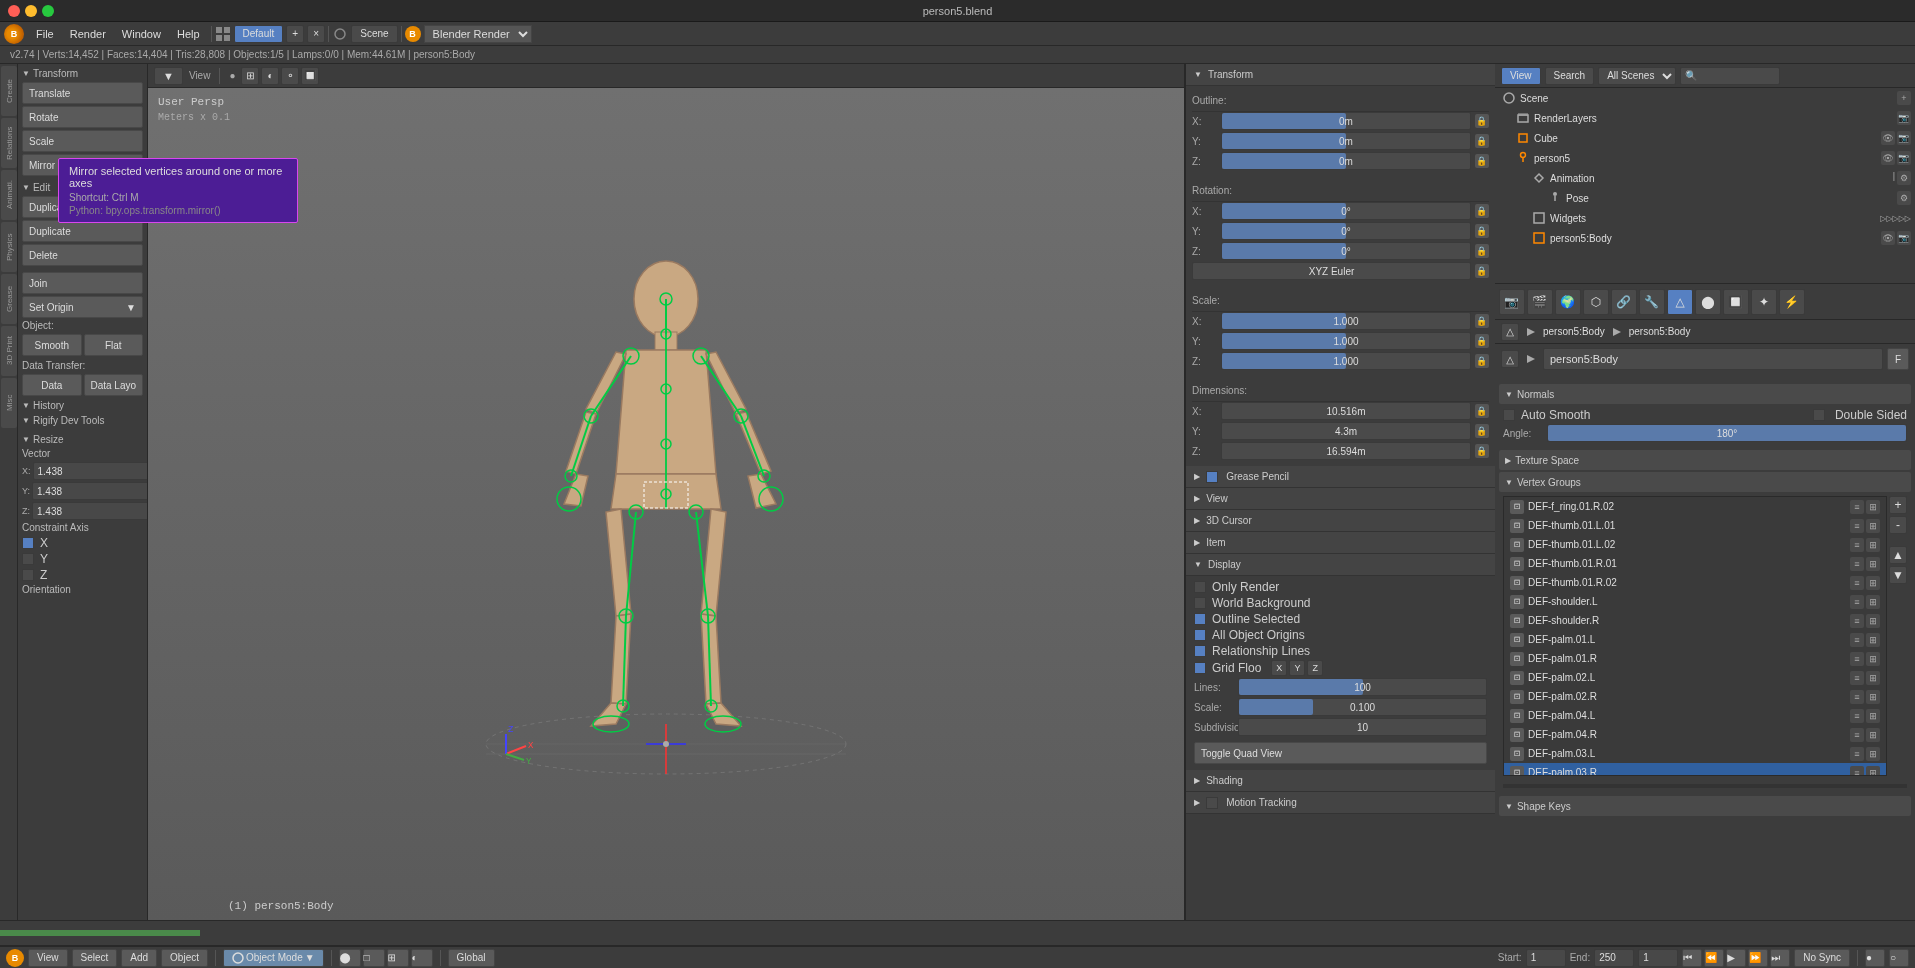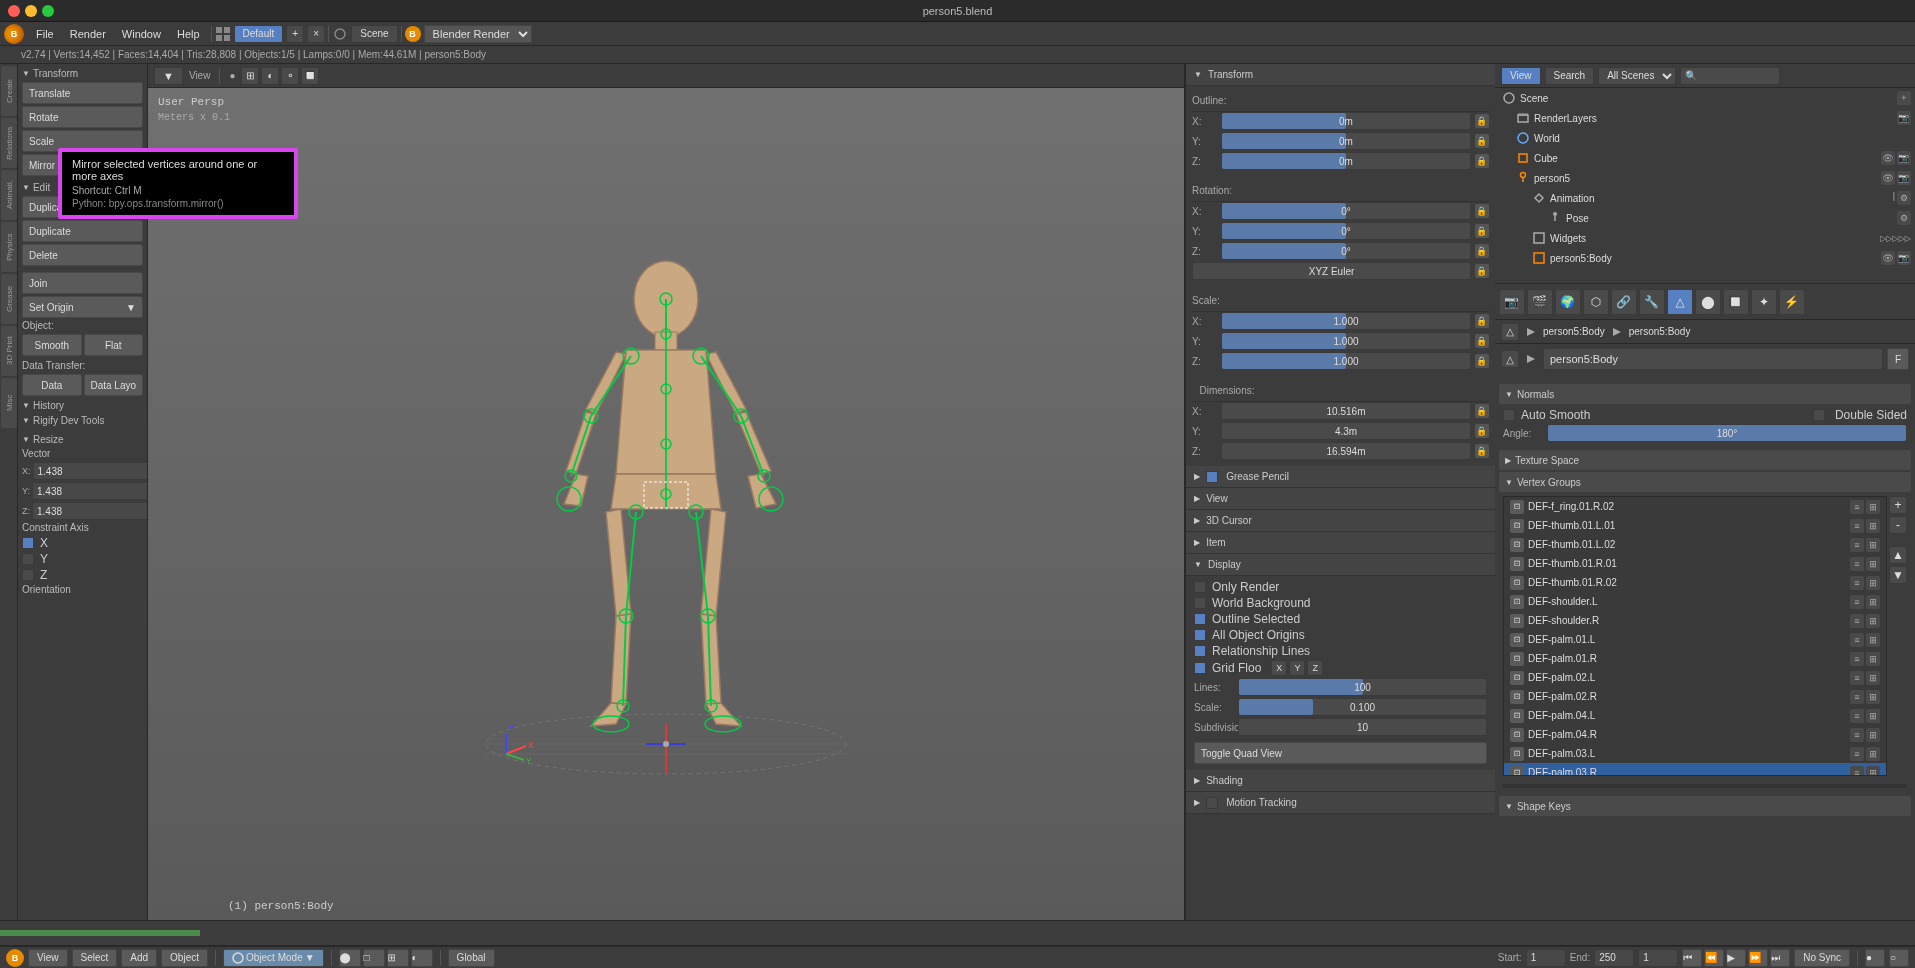--- a/index.html
+++ b/index.html
@@ -92,21 +92,21 @@
       height: 18px;
       margin: 0 3px;
     }
 
     
     #statusbar {
       height: 18px;
       background: #3c3c3c;
       display: flex;
       align-items: center;
-      padding: 0 21px;
+      padding: 0 10px;
       font-size: 10px;
       color: #aaa;
       border-bottom: 1px solid #282828;
       gap: 8px;
     }
 
     
     #main {
       display: flex;
       height: calc(968px - 22px - 24px - 18px - 26px - 22px);
@@ -222,24 +222,24 @@
       margin-bottom: 2px;
       border-radius: 2px;
       display: flex;
       align-items: center;
       justify-content: space-between;
     }
 
     
     #tooltip {
       position: absolute;
-      top: 148px;
+      top: 158px;
       left: 58px;
-      background: #000000;
-      border: 4px solid #d946ef;
+      background: #4c1d95;
+      border: 1px solid #d946ef;
       padding: 6px 10px;
       z-index: 100;
       max-width: 240px;
       border-radius: 2px;
     }
     #tooltip .tt-title {
       font-size: 11px;
       color: #ddd;
       margin-bottom: 3px;
     }
@@ -1075,21 +1075,21 @@
         <div class="progress-bar-container">
           <div class="progress-bar-fill" style="width:50%;"></div>
           <span class="progress-text">1.000</span>
         </div>
         <button class="lock-btn">🔒</button>
       </div>
     </div>
 
     <div style="padding:4px 6px;">
       <div class="vi-row" style="padding:0;">
-        <span style="font-size:10px;color:#aaa;width:70px;text-align:center;">Dimensions:</span>
+        <span style="font-size:10px;color:#aaa;width:70px;">Dimensions:</span>
       </div>
       <div class="prop-row">
         <span class="prop-label">X:</span>
         <div class="progress-bar-container">
           <span class="progress-text">10.516m</span>
         </div>
         <button class="lock-btn">🔒</button>
       </div>
       <div class="prop-row">
         <span class="prop-label">Y:</span>
@@ -1227,28 +1227,20 @@
               <rect x="2" y="4" width="10" height="7" fill="none" stroke="#aaa" stroke-width="1.5"></rect>
               <rect x="2" y="2" width="10" height="3" fill="#aaa" opacity="0.5"></rect>
             </svg>
         </div>
         <span class="outliner-text">RenderLayers</span>
         <div class="outliner-actions">
           <button class="vg-action-btn">📷</button>
         </div>
       </div>
 
-      <div class="outliner-row outliner-indent1">
-        <div class="outliner-icon">
-          <svg width="14" height="14" viewBox="0 0 14 14">
-              <circle cx="7" cy="7" r="5" fill="none" stroke="#6af" stroke-width="1.5"></circle>
-            </svg>
-        </div>
-        <span class="outliner-text">World</span>
-      </div>
 
       <div class="outliner-row outliner-indent1">
         <div class="outliner-icon">
           <svg width="14" height="14" viewBox="0 0 14 14">
               <rect x="3" y="3" width="8" height="8" fill="none" stroke="#f80" stroke-width="1.5"></rect>
             </svg>
         </div>
         <span class="outliner-text">Cube</span>
         <div class="outliner-actions">
           <button class="vg-action-btn">👁</button>

